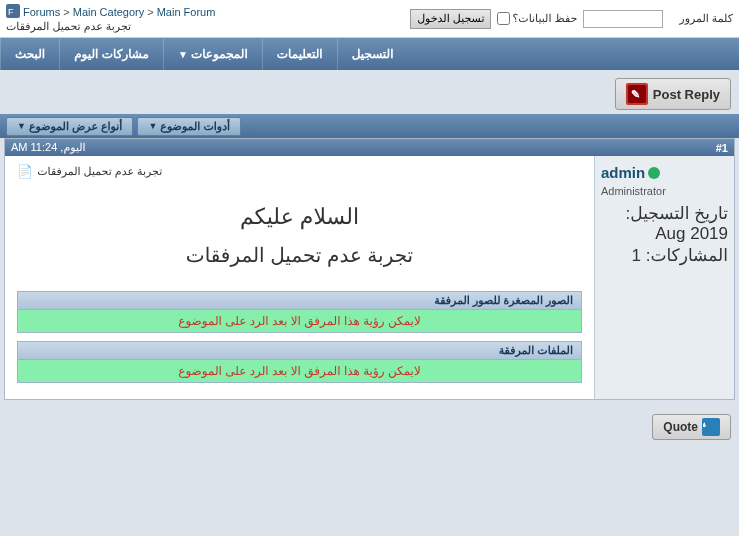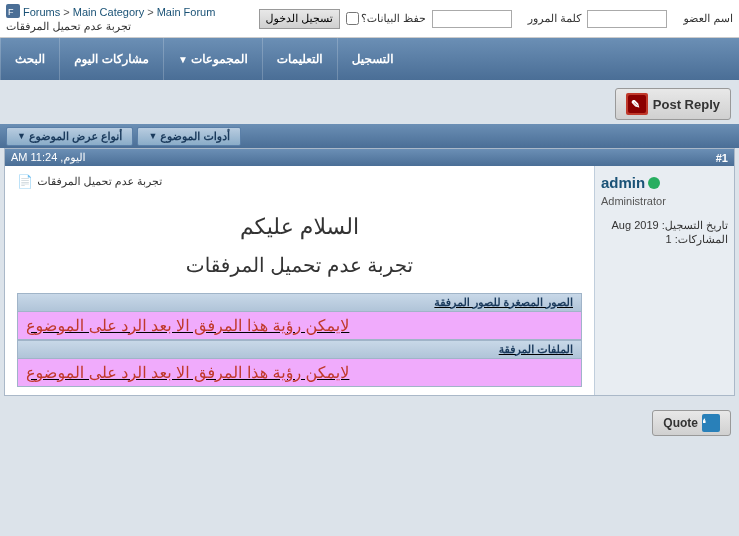--- a/index.html
+++ b/index.html
@@ -80,21 +80,21 @@
       color: #333;
       direction: rtl;
     }
 
     
     .nav-bar {
       background: linear-gradient(to bottom, #6b8fb5, #4a6e96);
       display: flex;
       flex-direction: row-reverse;
       align-items: stretch;
-      height: 42px;
+      height: 32px;
     }
     .nav-item {
       color: #fff;
       font-size: 12px;
       font-weight: bold;
       padding: 0 14px;
       display: flex;
       align-items: center;
       cursor: pointer;
       white-space: nowrap;
@@ -227,23 +227,23 @@
       font-weight: bold;
       color: #1a5276;
       text-decoration: none;
     }
     .user-role {
       font-size: 11px;
       color: #555;
       margin-top: 1px;
     }
     .user-meta {
-      font-size: 11px;
-      color: #333;
-      margin-top: 12px;
+      font-size: 17px;
+      color: #333;
+      margin-top: 6px;
       text-align: right;
       direction: rtl;
       width: 100%;
     }
     .user-meta div { margin-bottom: 1px; }
 
     
     .post-content {
       flex: 1;
       padding: 8px 12px;
@@ -268,39 +268,38 @@
       color: #333;
       line-height: 1.8;
       padding: 10px 0;
     }
     .post-message .line1 { font-size: 22px; }
     .post-message .line2 { font-size: 20px; }
 
     
     .attach-section {
       border: 1px solid #a0b4c8;
-      margin: 0 0;
-      background: #f0abfc;
-      text-decoration: underline;
+      margin: 8px 0;
+      background: #86efac;
     }
     .attach-header {
       background: linear-gradient(to bottom, #c8d8e8, #b0c4d8);
       border-bottom: 1px solid #a0b4c8;
       padding: 2px 8px;
       font-size: 11px;
       color: #1a3a5c;
       font-weight: bold;
       text-align: right;
       direction: rtl;
     }
     .attach-body {
       padding: 4px 8px;
-      font-size: 16px;
+      font-size: 12px;
       color: #c0392b;
-      text-align: left;
+      text-align: center;
       direction: rtl;
     }
 
     
     .quote-area {
       background: #dce3ea;
       padding: 4px 8px 8px 8px;
       display: flex;
       justify-content: flex-start;
     }
@@ -327,24 +326,20 @@
       justify-content: center;
       color: #fff;
       font-size: 12px;
     }
   </style>
 </head>
 <body>
 
 <div class="top-bar">
   <div class="top-bar-right">
-    <div class="field-group">
-      <label>اسم العضو</label>
-      <input type="text" style="width: 80px;">
-    </div>
     <div class="field-group">
       <label>كلمة المرور</label>
       <input type="password" style="width: 80px;">
     </div>
     <div class="checkbox-group">
       <label>حفظ البيانات؟</label>
       <input type="checkbox" style="">
     </div>
     <div style="display:flex;flex-direction:column;gap:2px;">
       <button class="btn-login">تسجيل الدخول</button>

